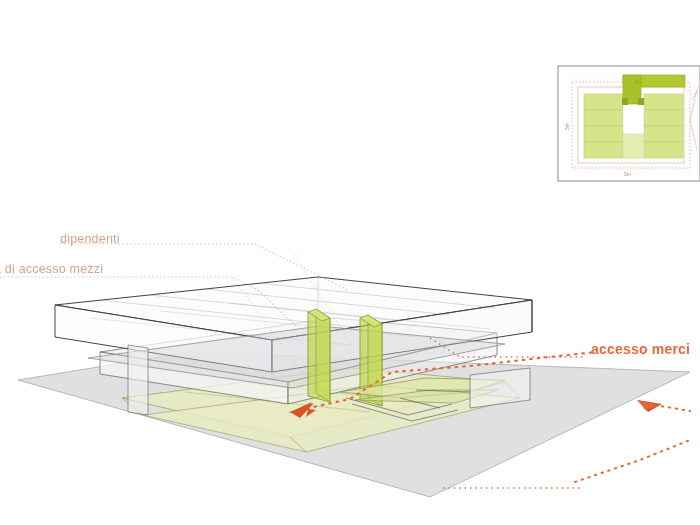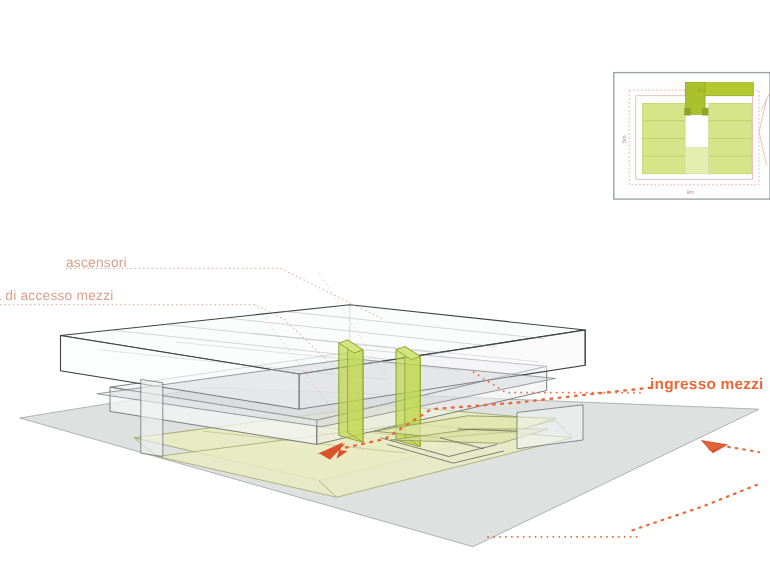--- a/index.html
+++ b/index.html
@@ -216,20 +216,20 @@
 
       <text x="634" y="84" font-family="'Liberation Sans',sans-serif" font-size="5" fill="#9aa200">2m</text>
       <text x="624" y="176" font-family="'Liberation Sans',sans-serif" font-size="5" fill="#c08a7a">9m</text>
       <text x="569" y="130" font-family="'Liberation Sans',sans-serif" font-size="5" fill="#c08a7a" transform="rotate(-90 569 130)">5m</text>
 
       <path d="M697,90 L690,120 L697,150" fill="none" stroke="#e0b4a8" stroke-width="0.7"></path>
       <path d="M700,84 L692,100" fill="none" stroke="#e0b4a8" stroke-width="0.7"></path>
     </g>
   </svg>
 
-  <div class="lbl lbl-thin" id="label-ascensori">ascensori</div>
+  <div class="lbl lbl-thin" id="label-ascensori">dipendenti</div>
 
   <div class="lbl lbl-thin" id="label-accesso">a di accesso mezzi</div>
 
-  <div class="lbl lbl-bold" id="label-merci">ingresso mezzi</div>
+  <div class="lbl lbl-bold" id="label-merci">accesso merci</div>
 
 
 </div>
 
 </body></html>

